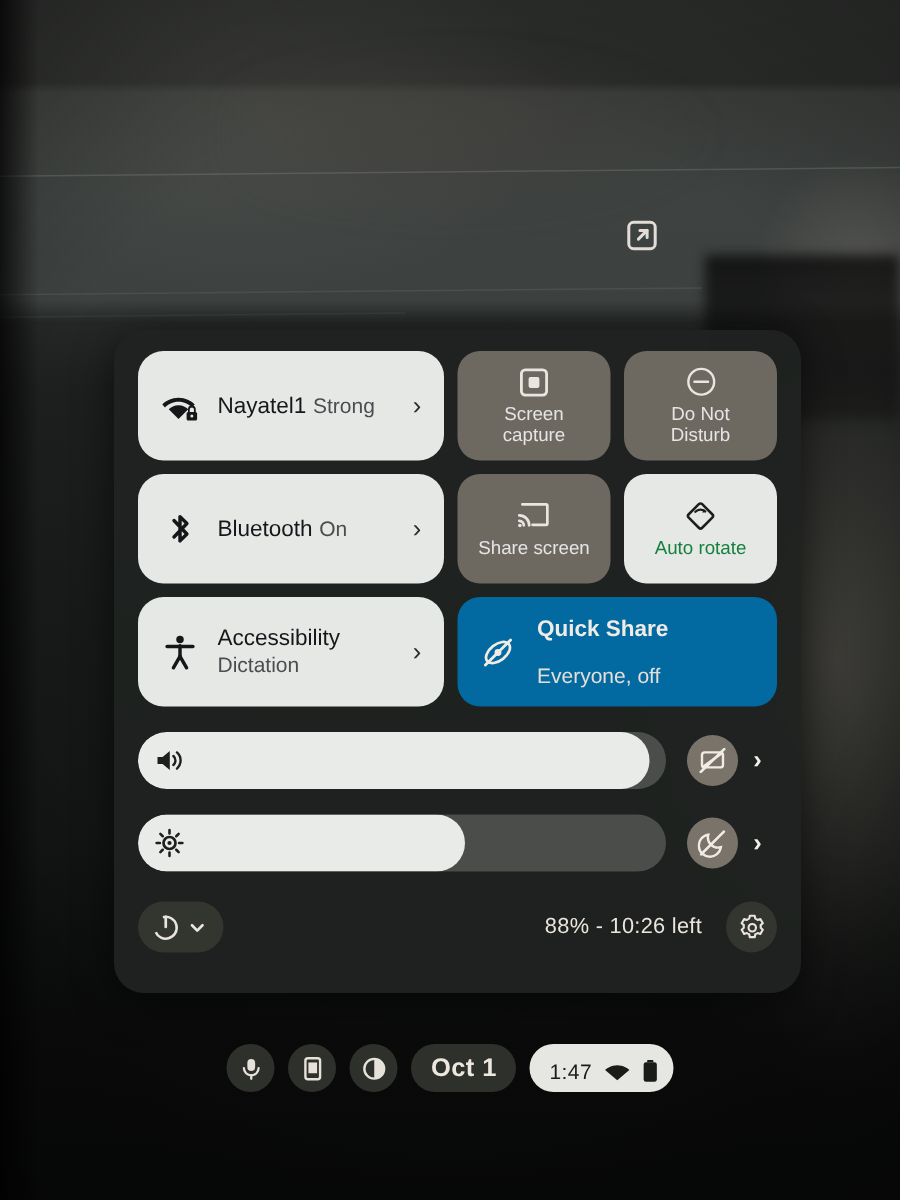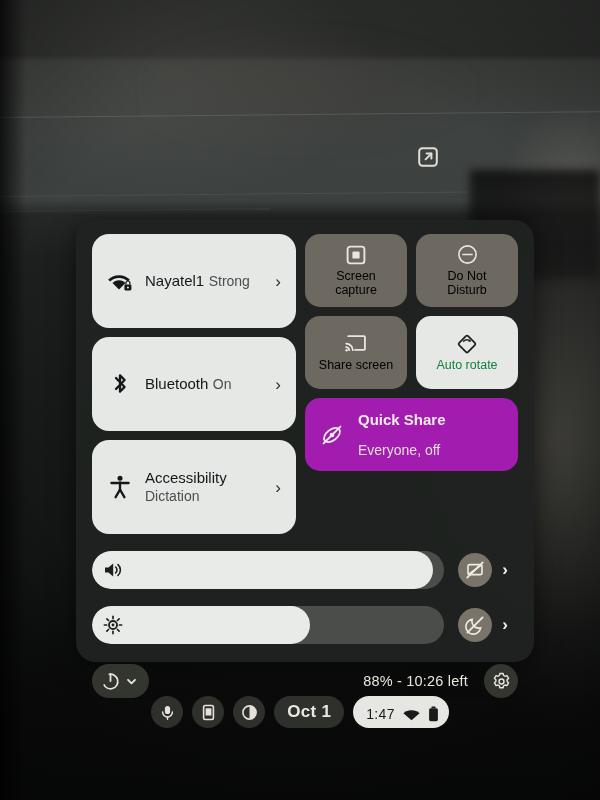--- a/index.html
+++ b/index.html
@@ -82,44 +82,44 @@
 
   .tile-grid { display: flex; gap: 9px; }
   .col-left  { display: flex; flex-direction: column; gap: 9px; width: 214px; }
   .col-right { display: flex; flex-direction: column; gap: 9px; width: 213px; }
   .right-row { display: flex; gap: 9px; }
 
   
   .pod {
     display: flex; align-items: center;
     background: #e6e8e6; border-radius: 17px;
-    height: 94px; padding: 0 10px 0 13px;
+    height: 73px; padding: 0 10px 0 13px;
     color: #1b1d1b; position: relative;
   }
   .pod .pod-icon { width: 30px; flex: 0 0 30px; display: flex; align-items: center; justify-content: center; }
   .pod .pod-text { flex: 1; margin-left: 10px; overflow: hidden; }
   .pod .pod-title { font-size: 15px; color: #15171a; line-height: 1.15; white-space: nowrap; }
   .pod .pod-sub { font-size: 14px; color: #4b4e50; margin-top: 3px; white-space: nowrap; }
   .pod .pod-chevron { width: 16px; color: #2a2c2e; font-size: 17px; line-height: 1; text-align: center; }
 
   
   .tile {
     width: 102px; height: 73px; border-radius: 15px;
-    background: #6e6960; color: #000000;
+    background: #6e6960; color: #e5e5e5;
     display: flex; flex-direction: column; align-items: center; justify-content: center;
     text-align: center; gap: 3px;
   }
   .tile.on { background: #e6e8e6; color: #15803d; }
   .tile .tile-label { font-size: 12.5px; line-height: 1.15; padding: 0 4px; }
   .tile .tile-icon { height: 22px; display: flex; align-items: center; justify-content: center; }
 
   
   .tile-wide {
     width: 213px; height: 73px; border-radius: 15px;
-    background: #a21caf; color: #f0ece5;
+    background: #0369a1; color: #f0ece5;
     display: flex; align-items: center; padding: 0 12px;
   }
   .tile-wide .tw-icon { width: 30px; flex: 0 0 30px; display: flex; align-items: center; justify-content: center; }
   .tile-wide .tw-text { margin-left: 11px; }
   .tile-wide .tw-title { font-size: 15px; font-weight: bold; line-height: 1.15; }
   .tile-wide .tw-sub { font-size: 14px; margin-top: 14px; color: #e4dfd8; }
 
   
   .slider-row { display: flex; align-items: center; margin-top: 17px; }
   .slider {

